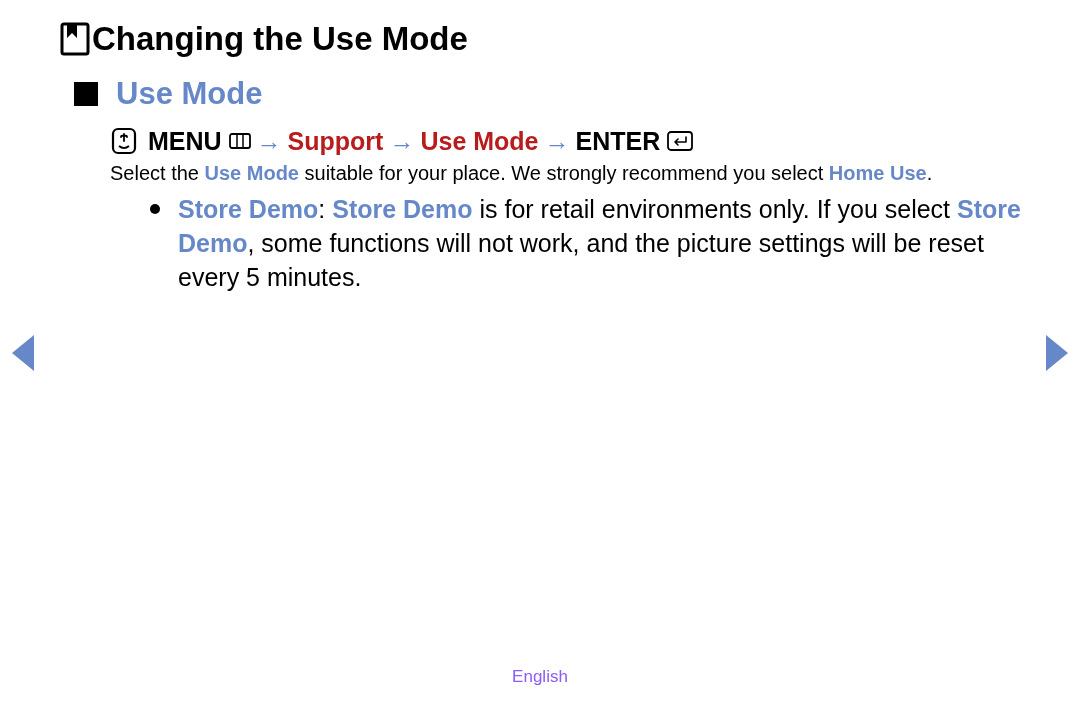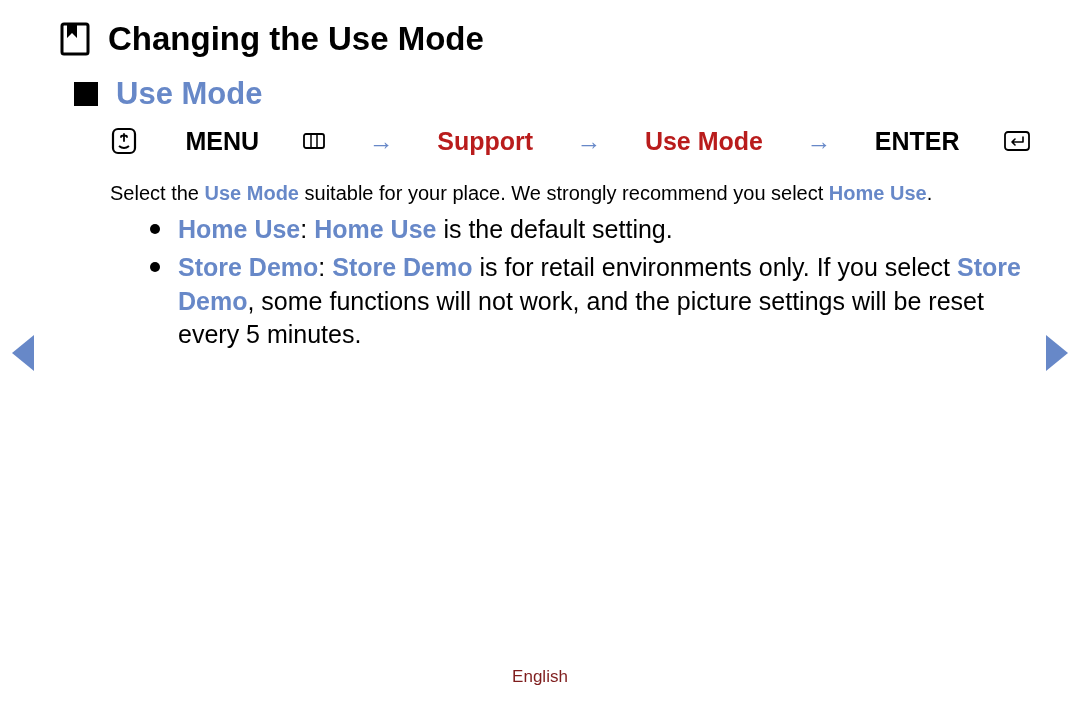--- a/index.html
+++ b/index.html
@@ -8,21 +8,21 @@
     height: 705px;
     background: #ffffff;
     font-family: Arial, Helvetica, sans-serif;
     color: #000000;
     position: relative;
     padding: 20px 50px 0 60px;
   }
   .chapter-row {
     display: flex;
     align-items: center;
-    gap: 18px;
+    gap: 2px;
     margin-bottom: 18px;
   }
   .bookmark-icon {
     width: 30px;
     height: 34px;
     display: inline-flex;
     align-items: center;
     justify-content: center;
   }
   .chapter-title {
@@ -42,27 +42,26 @@
     background: #000;
     margin-left: 14px;
   }
   .section-title {
     font-size: 31px;
     font-weight: bold;
     color: #6788c8;
   }
   .nav-path {
     margin-left: 50px;
-    margin-bottom: 24px;
+    margin-bottom: 4px;
     font-size: 25px;
     display: flex;
     align-items: center;
     flex-wrap: wrap;
-    gap: 18px;
-    justify-content: space-between;
+    gap: 6px;
   }
   .remote-icon {
     display: inline-flex;
     align-items: center;
     justify-content: center;
     margin-right: 4px;
   }
   .menu-icon, .enter-icon {
     display: inline-flex;
     align-items: center;
@@ -121,21 +120,21 @@
     border-bottom: 18px solid transparent;
     border-left: 22px solid #6788c8;
   }
   .footer-lang {
     position: absolute;
     bottom: 18px;
     left: 0;
     right: 0;
     text-align: center;
     font-size: 17px;
-    color: #7f1d1d;
+    color: #8b5cf6;
   }
 </style>
 </head>
 <body>
 
 <div class="chapter-row">
   <span class="bookmark-icon">
     <svg width="30" height="34" viewBox="0 0 30 34">
       <rect x="2" y="2" width="26" height="30" rx="2" fill="none" stroke="#000" stroke-width="3"></rect>
       <path d="M7 2 L7 16 L12 11 L17 16 L17 2 Z" fill="#000"></path>
@@ -178,23 +177,20 @@
     </svg>
   </span>
 </div>
 
 <p class="body-text">
   <span>Select the </span><span class="blue-term">Use Mode</span><span> suitable for your place. We strongly recommend you select </span><span class="blue-term">Home Use</span><span>.</span>
 </p>
 
 <ul class="bullets">
   <li>
-    <span class="blue-term">Home Use</span><span>: </span><span class="blue-term">Home Use</span><span> is the default setting.</span>
-  </li>
-  <li>
     <span class="blue-term">Store Demo</span><span>: </span><span class="blue-term">Store Demo</span><span> is for retail environments only. If you select </span><span class="blue-term">Store Demo</span><span>, some functions will not work, and the picture settings will be reset every 5 minutes.</span>
   </li>
 </ul>
 
 <div class="nav-arrow nav-prev"></div>
 <div class="nav-arrow nav-next"></div>
 
 <div class="footer-lang">English</div>
 
 </body></html>

